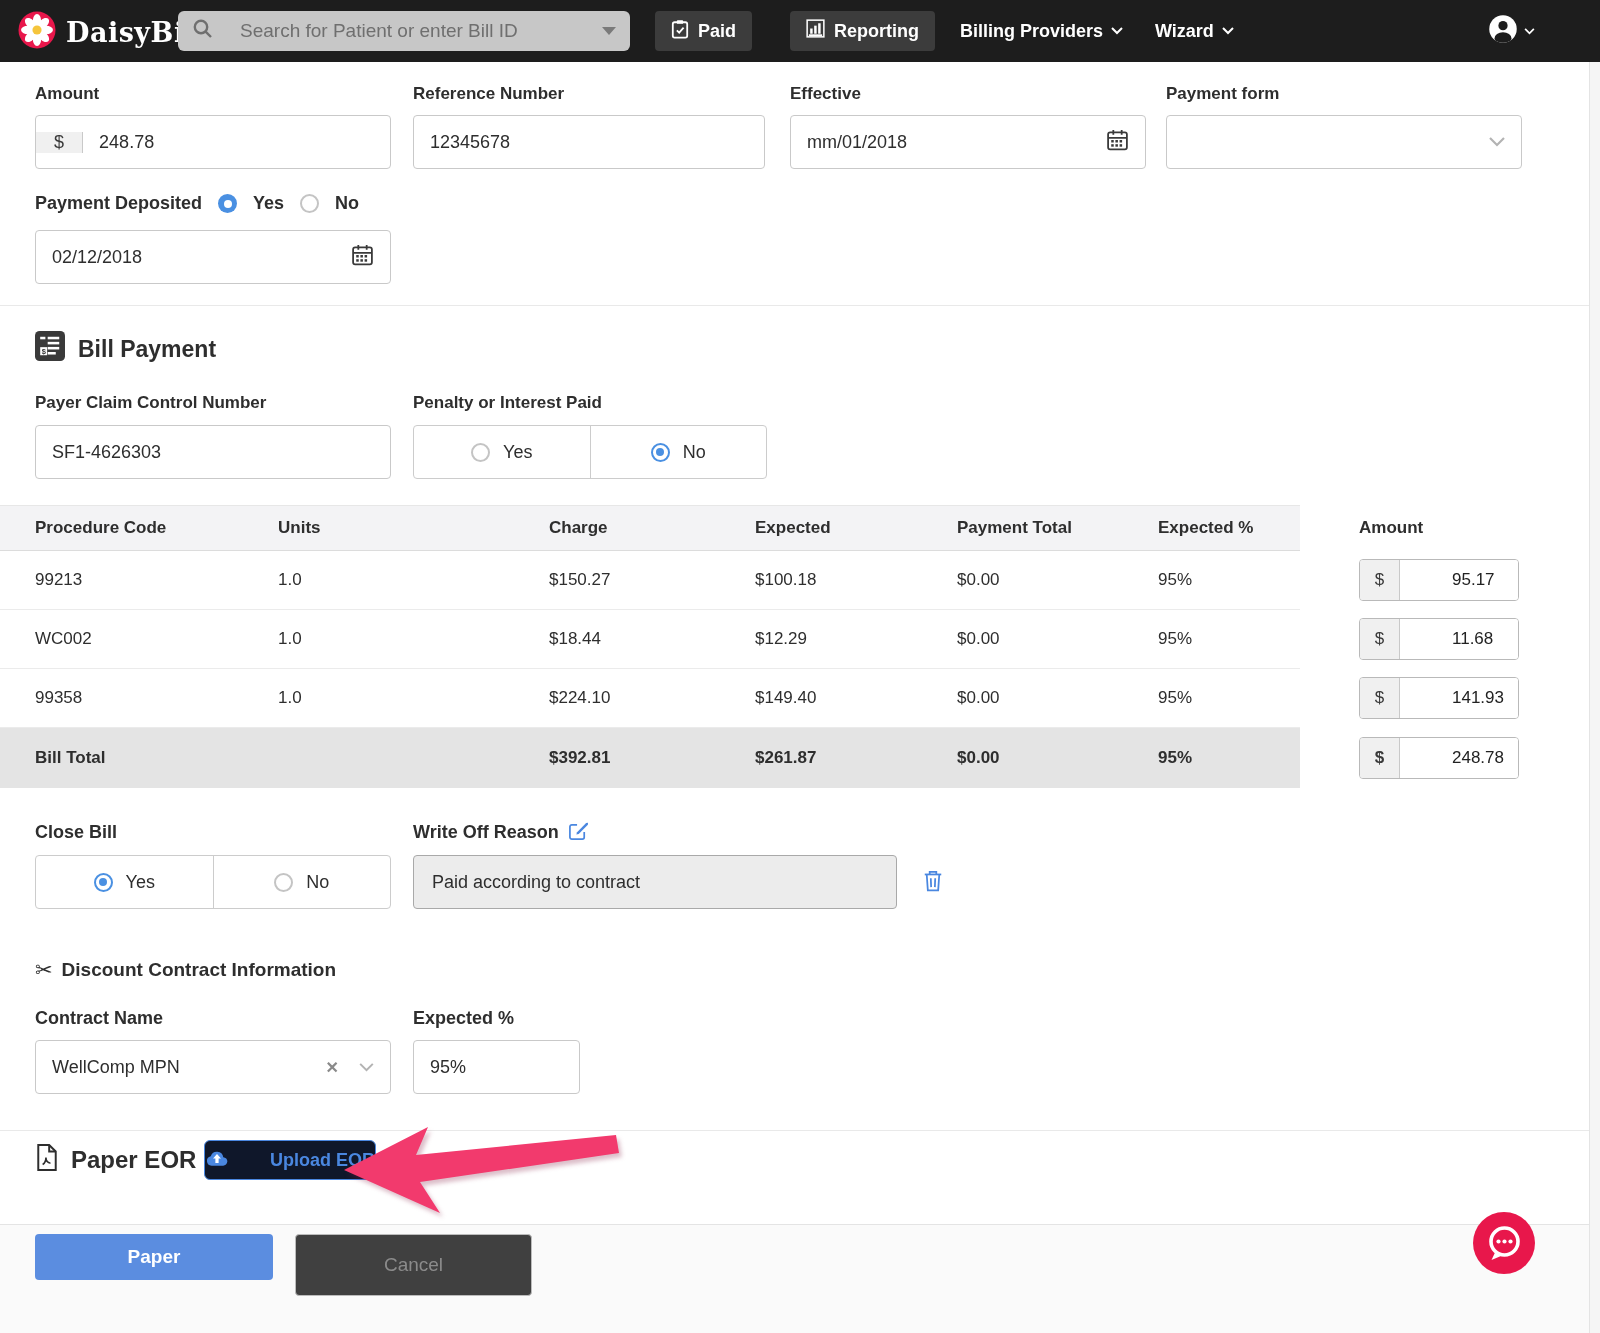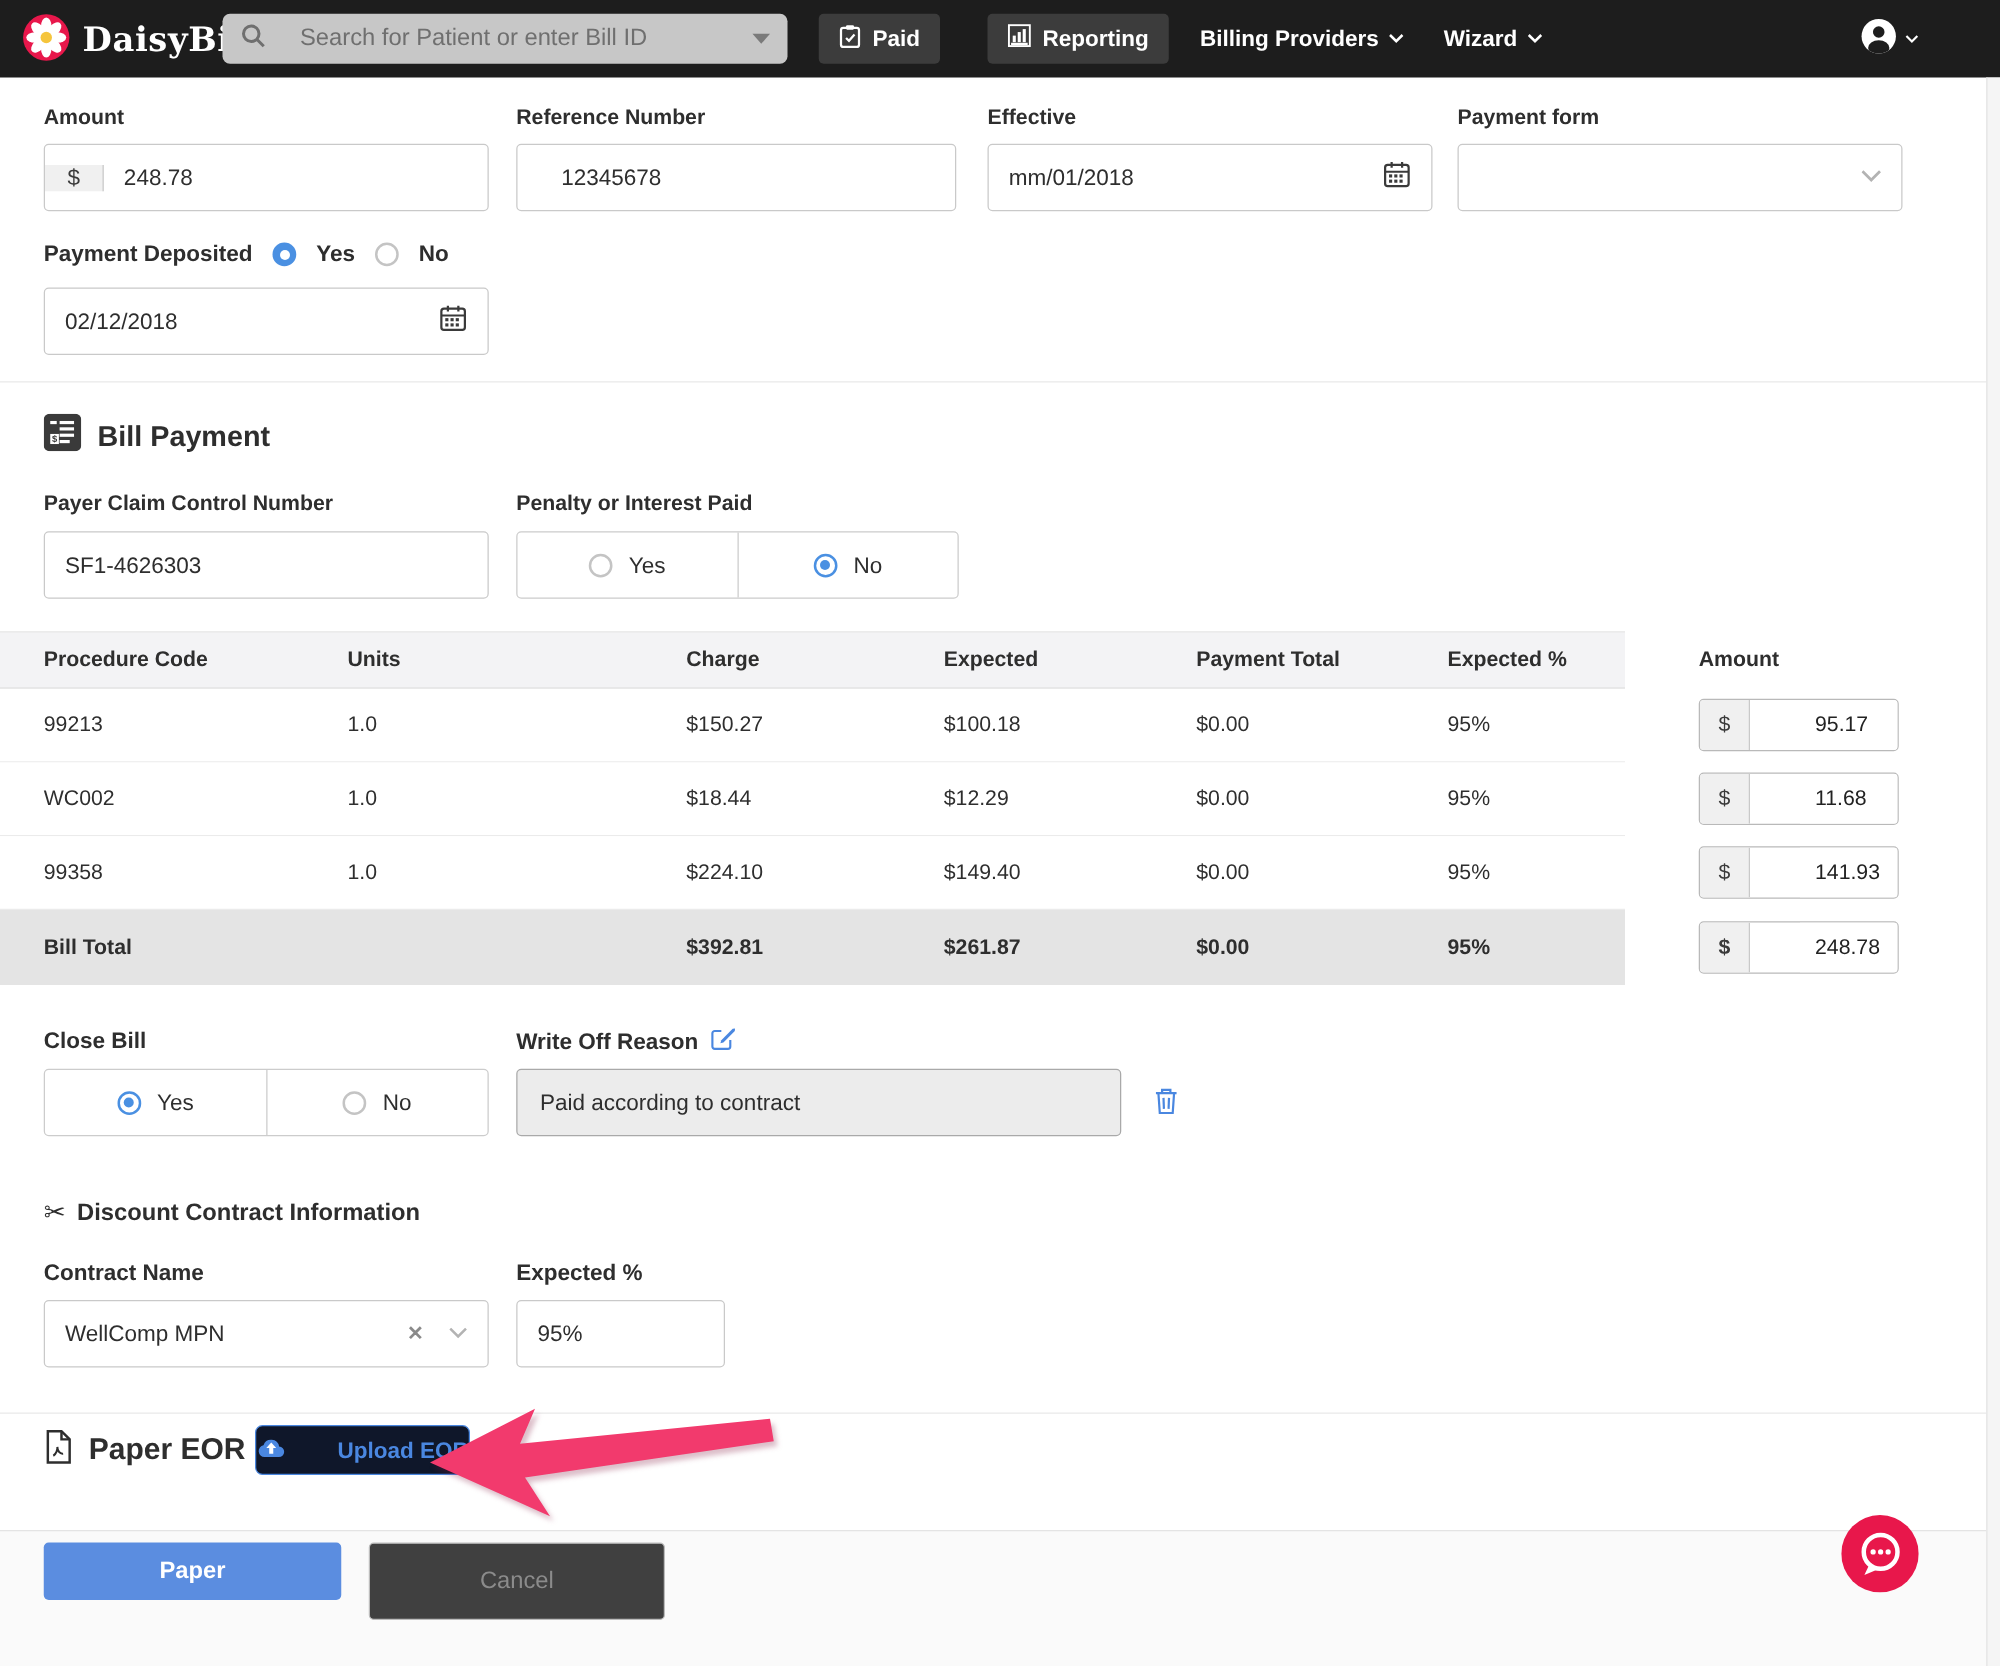--- a/index.html
+++ b/index.html
@@ -163,21 +163,21 @@
   </div>
 </div>
 
 <div class="abs lbl" style="left:35px; top:84px;">Amount</div>
 <div class="abs inp grp" style="left:35px; top:115px; width:356px;">
   <span class="cur">$</span>
   <input value="248.78" style="">
 </div>
 
 <div class="abs lbl" style="left:413px; top:84px;">Reference Number</div>
-<div class="abs inp" style="left:413px; top:115px; width:352px;padding-left:19px;">
+<div class="abs inp" style="left:413px; top:115px; width:352px;">
   <input value="12345678" style="">
 </div>
 
 <div class="abs lbl" style="left:790px; top:84px;">Effective</div>
 <div class="abs inp" style="left:790px; top:115px; width:356px; position:absolute;">
   <input value="mm/01/2018" style="">
   <span class="cal">
     <svg width="23" height="23" viewBox="0 0 22 22" fill="none" stroke="#3a3a3a" stroke-width="1.7">
       <rect x="2" y="3.8" width="18" height="16.2" rx="2"></rect>
       <line x1="2" y1="9" x2="20" y2="9"></line>

